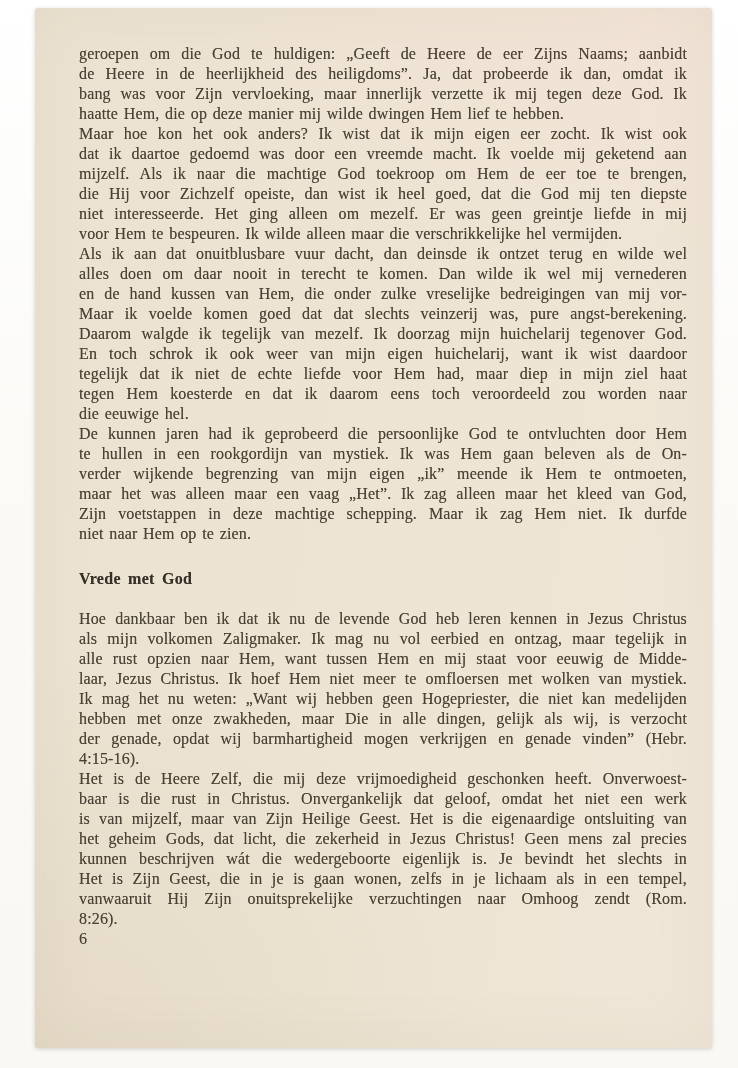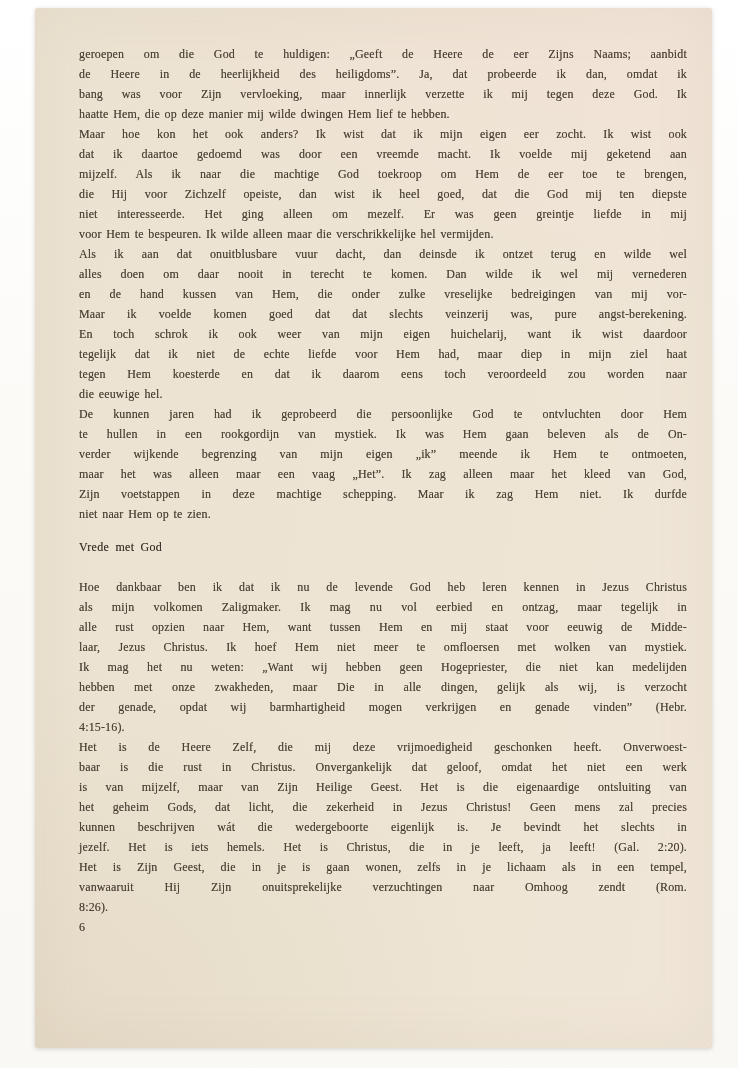--- a/index.html
+++ b/index.html
@@ -22,34 +22,34 @@
       radial-gradient(ellipse 700px 600px at 0% 100%, rgba(222, 210, 188, 0.5), rgba(222,210,188,0) 65%),
       linear-gradient(100deg, #ebe2d1 0%, #ede4d3 55%, #f0e6d8 100%);
     border-radius: 2px;
     box-shadow: 0 1px 4px rgba(120, 108, 88, 0.28), inset 0 0 60px rgba(170, 150, 118, 0.10);
   }
   .text-column {
     position: absolute;
     left: 44px;
     top: 36px;
     width: 608px;
-    font-size: 12px;
+    font-size: 16px;
     line-height: 20px;
     color: #4a4135;
     letter-spacing: 0.15px;
     word-spacing: 1.5px;
     text-shadow: 0 0 0.5px rgba(74, 65, 53, 0.55);
   }
   .paragraph { margin: 0; }
   .line { text-align: justify; text-align-last: justify; white-space: normal; }
   .line.last { text-align-last: left; }
   .heading {
-    font-weight: normal;
+    font-weight: bold;
     color: #362f26;
-    margin: 13px 0 20px 0;
+    margin: 25px 0 20px 0;
     letter-spacing: 0.3px;
     word-spacing: 3px;
   }
   .page-number { margin-top: 0; color: #4a4135; }
 </style>
 </head>
 <body>
 
 <div class="scan">
   <div class="page">
@@ -69,20 +69,21 @@
             <div class="line">niet interesseerde. Het ging alleen om mezelf. Er was geen greintje liefde in mij</div>
             <div class="line last">voor Hem te bespeuren. Ik wilde alleen maar die verschrikkelijke hel vermijden.</div>
           </div>
           <div class="paragraph">
             <div class="line">Als ik aan dat onuitblusbare vuur dacht, dan deinsde ik ontzet terug en wilde wel</div>
             <div class="line">alles doen om daar nooit in terecht te komen. Dan wilde ik wel mij vernederen</div>
             <div class="line">en de hand kussen van Hem, die onder zulke vreselijke bedreigingen van mij vor-</div>
           </div>
           <div class="paragraph">
             <div class="line">Maar ik voelde komen goed dat dat slechts veinzerij was, pure angst-berekening.</div>
+            <div class="line">Daarom walgde ik tegelijk van mezelf. Ik doorzag mijn huichelarij tegenover God.</div>
             <div class="line">En toch schrok ik ook weer van mijn eigen huichelarij, want ik wist daardoor</div>
             <div class="line">tegelijk dat ik niet de echte liefde voor Hem had, maar diep in mijn ziel haat</div>
             <div class="line">tegen Hem koesterde en dat ik daarom eens toch veroordeeld zou worden naar</div>
             <div class="line last">die eeuwige hel.</div>
           </div>
           <div class="paragraph">
             <div class="line">De kunnen jaren had ik geprobeerd die persoonlijke God te ontvluchten door Hem</div>
             <div class="line">te hullen in een rookgordijn van mystiek. Ik was Hem gaan beleven als de On-</div>
             <div class="line">verder wijkende begrenzing van mijn eigen „ik” meende ik Hem te ontmoeten,</div>
             <div class="line">maar het was alleen maar een vaag „Het”. Ik zag alleen maar het kleed van God,</div>
@@ -99,21 +100,20 @@
             <div class="line">hebben met onze zwakheden, maar Die in alle dingen, gelijk als wij, is verzocht</div>
             <div class="line">der genade, opdat wij barmhartigheid mogen verkrijgen en genade vinden” (Hebr.</div>
             <div class="line last">4:15-16).</div>
           </div>
           <div class="paragraph">
             <div class="line">Het is de Heere Zelf, die mij deze vrijmoedigheid geschonken heeft. Onverwoest-</div>
             <div class="line">baar is die rust in Christus. Onvergankelijk dat geloof, omdat het niet een werk</div>
             <div class="line">is van mijzelf, maar van Zijn Heilige Geest. Het is die eigenaardige ontsluiting van</div>
             <div class="line">het geheim Gods, dat licht, die zekerheid in Jezus Christus! Geen mens zal precies</div>
             <div class="line">kunnen beschrijven wát die wedergeboorte eigenlijk is. Je bevindt het slechts in</div>
-            <div class="line">jezelf. Het is iets hemels. Het is Christus, die in je leeft, ja leeft! (Gal. 2:20).</div>
             <div class="line">Het is Zijn Geest, die in je is gaan wonen, zelfs in je lichaam als in een tempel,</div>
             <div class="line">vanwaaruit Hij Zijn onuitsprekelijke verzuchtingen naar Omhoog zendt (Rom.</div>
             <div class="line last">8:26).</div>
           </div>
         </div>
       <div class="page-number">6</div>
     </div>
   </div>
 </div>
 

